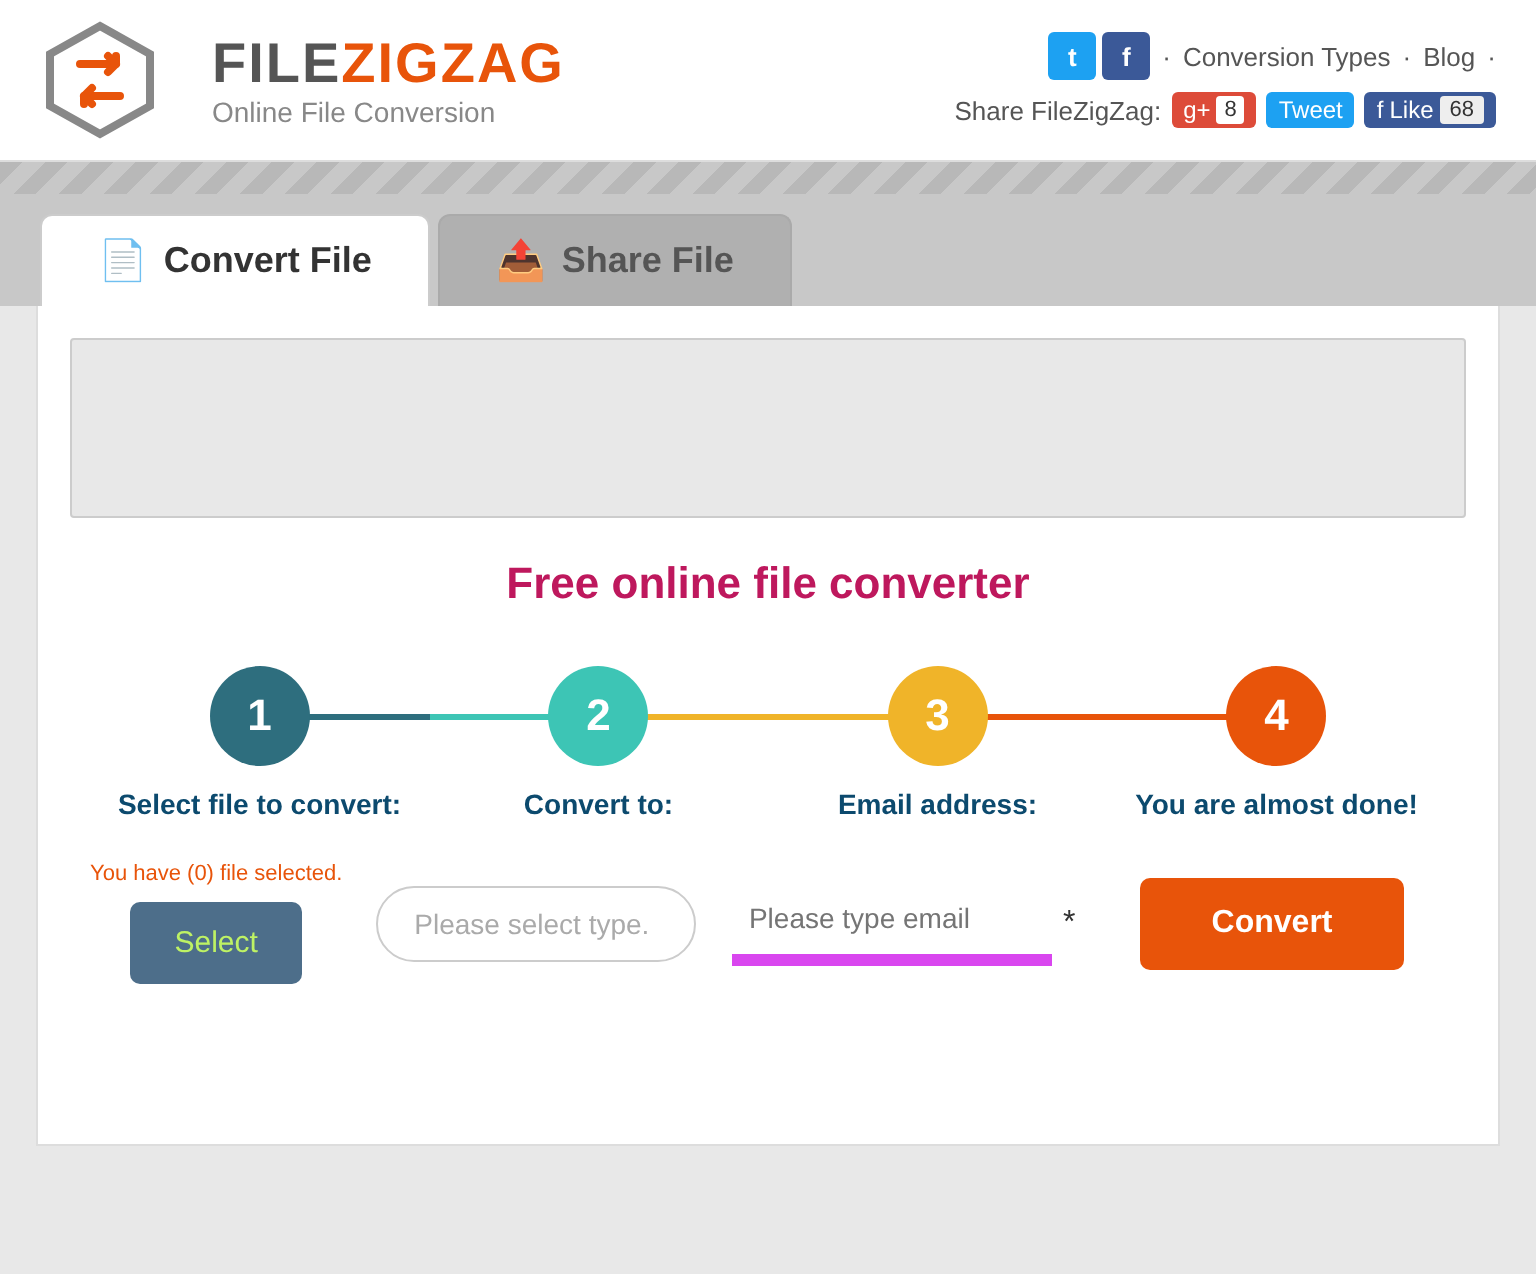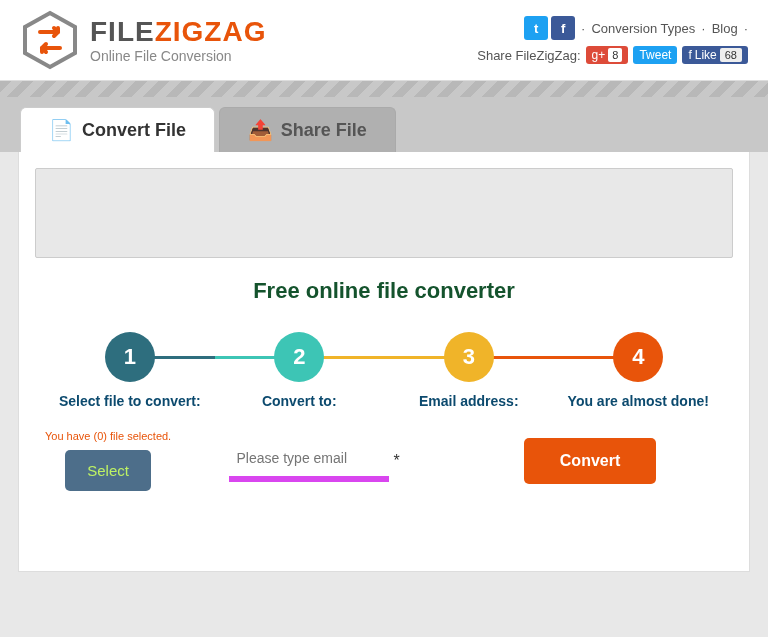--- a/index.html
+++ b/index.html
@@ -16,21 +16,21 @@
       background: #fff;
       padding: 10px 20px;
       display: flex;
       align-items: center;
       justify-content: space-between;
       border-bottom: 1px solid #ddd;
     }
     .logo-area {
       display: flex;
       align-items: center;
-      gap: 10px;
+      gap: 26px;
     }
     .logo-icon {
       width: 60px;
       height: 60px;
     }
     .logo-text {
       display: flex;
       flex-direction: column;
     }
     .logo-name {
@@ -169,21 +169,21 @@
       width: 100%;
       margin-bottom: 20px;
       border-radius: 2px;
     }
 
     
     .converter-title {
       text-align: center;
       font-size: 22px;
       font-weight: bold;
-      color: #14532d;
+      color: #be185d;
       margin-bottom: 28px;
       margin-top: 16px;
     }
 
     
     .steps-row {
       display: flex;
       align-items: flex-start;
       justify-content: space-between;
       margin-bottom: 20px;
@@ -443,20 +443,25 @@
 
   </div>
 
   <div class="input-row">
 
     <div class="step1-area">
       <div class="step-sub-text">You have (0) file selected.</div>
       <button class="select-btn">Select</button>
     </div>
 
+    <div class="step-input-area">
+      <select class="type-select">
+        <option value="" disabled="" selected="">Please select type.</option>
+      </select>
+    </div>
 
     <div class="step-input-area">
       <div class="email-area">
         <input type="email" class="email-input" placeholder="Please type email" style="">
         <span class="required-star">*</span>
       </div>
     </div>
 
     <div class="step-input-area">
       <button class="convert-btn">Convert</button>

